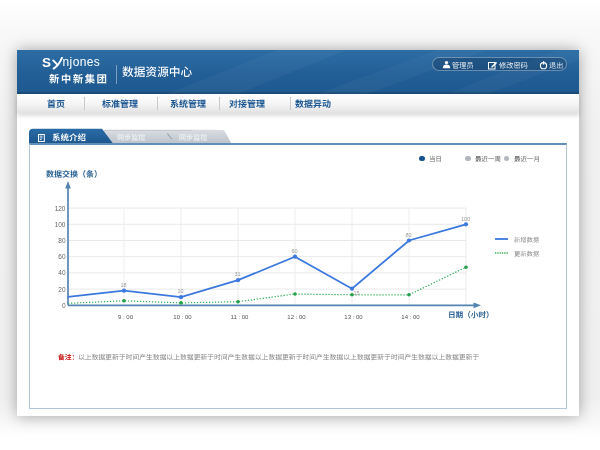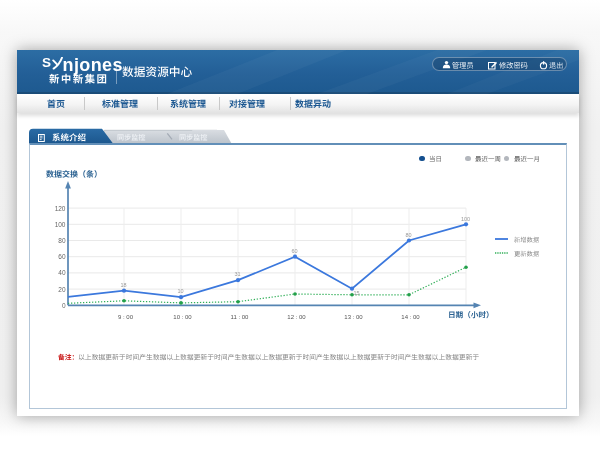--- a/index.html
+++ b/index.html
@@ -12,21 +12,21 @@
 <svg class="abs" style="left:17px;top:50px" width="562" height="44">
     <polygon points="150,44 260,0 330,0 220,44" fill="#ffffff" opacity="0.035"></polygon>
     <polygon points="300,44 420,0 470,0 350,44" fill="#ffffff" opacity="0.03"></polygon>
     <polygon points="430,44 540,0 562,0 562,10 470,44" fill="#ffffff" opacity="0.028"></polygon>
   </svg>
 <div class="abs" style="left:42px;top:55px;color:#fff;font-size:13.5px;font-weight:bold">S</div>
 <svg class="abs" style="left:51.5px;top:56.5px" width="11" height="13" viewBox="0 0 11 13">
     <path d="M1.2 3.4 L4.8 7.2" stroke="#fff" stroke-width="1.9" stroke-linecap="round" fill="none"></path>
     <path d="M10 0.6 C8.6 4.4 6.0 8.6 1.6 11.6" stroke="#fff" stroke-width="1.9" stroke-linecap="round" fill="none"></path>
   </svg>
-<div class="abs" style="left:62.5px;top:55.2px;color:#fff;font-size:18px;font-weight:bold;letter-spacing:0.4px">njones</div>
+<div class="abs" style="left:62.5px;top:55.2px;color:#fff;font-size:12px;font-weight:normal;letter-spacing:0.4px">njones</div>
 <svg style="position:absolute;left:49.0px;top:70.9px;z-index:5;overflow:visible" width="62" height="15">
     <path fill="#ffffff" d="M1.2 9.3C1.0 9.9 0.7 10.5 0.3 10.9C0.5 11.0 0.9 11.3 1.1 11.5C1.5 11.0 1.9 10.2 2.1 9.6ZM3.7 9.7C4.0 10.1 4.3 10.8 4.5 11.2L5.3 10.7C5.2 11.1 5.1 11.4 4.9 11.7C5.1 11.8 5.6 12.2 5.8 12.4C6.7 11.1 6.9 9.0 6.9 7.5V7.4H7.9V12.5H9.1V7.4H10.1V6.3H6.9V4.6C7.9 4.4 9.0 4.2 9.8 3.8L8.9 2.9C8.1 3.3 6.8 3.6 5.7 3.8V7.5C5.7 8.5 5.7 9.7 5.3 10.7C5.2 10.3 4.8 9.7 4.5 9.2ZM2.1 4.9H3.7C3.5 5.2 3.4 5.8 3.2 6.2H2.0L2.5 6.0C2.4 5.7 2.3 5.2 2.1 4.9ZM2.0 3.0C2.1 3.3 2.2 3.6 2.3 3.8H0.6V4.9H2.0L1.1 5.1C1.2 5.4 1.4 5.8 1.4 6.2H0.4V7.2H2.4V8.0H0.5V9.0H2.4V11.3C2.4 11.4 2.4 11.4 2.2 11.4C2.1 11.4 1.8 11.4 1.5 11.4C1.6 11.7 1.8 12.1 1.8 12.4C2.4 12.4 2.8 12.4 3.1 12.2C3.4 12.0 3.5 11.8 3.5 11.3V9.0H5.2V8.0H3.5V7.2H5.4V6.2H4.3C4.5 5.8 4.6 5.4 4.8 5.0L3.9 4.9H5.2V3.8H3.6C3.5 3.5 3.3 3.1 3.1 2.8Z M16.4 2.8V4.6H12.8V9.9H14.1V9.3H16.4V12.6H17.7V9.3H20.1V9.8H21.4V4.6H17.7V2.8ZM14.1 8.1V5.8H16.4V8.1ZM20.1 8.1H17.7V5.8H20.1Z M25.0 9.3C24.8 9.9 24.5 10.5 24.1 10.9C24.3 11.0 24.7 11.3 24.9 11.5C25.3 11.0 25.7 10.2 25.9 9.6ZM27.5 9.7C27.8 10.1 28.1 10.8 28.3 11.2L29.1 10.7C29.0 11.1 28.9 11.4 28.7 11.7C28.9 11.8 29.4 12.2 29.6 12.4C30.5 11.1 30.7 9.0 30.7 7.5V7.4H31.7V12.5H32.9V7.4H33.9V6.3H30.7V4.6C31.7 4.4 32.8 4.2 33.6 3.8L32.7 2.9C31.9 3.3 30.6 3.6 29.5 3.8V7.5C29.5 8.5 29.5 9.7 29.1 10.7C29.0 10.3 28.6 9.7 28.3 9.2ZM25.9 4.9H27.5C27.3 5.2 27.2 5.8 27.0 6.2H25.8L26.3 6.0C26.2 5.7 26.1 5.2 25.9 4.9ZM25.8 3.0C25.9 3.3 26.0 3.6 26.1 3.8H24.4V4.9H25.8L24.9 5.1C25.0 5.4 25.2 5.8 25.2 6.2H24.2V7.2H26.2V8.0H24.3V9.0H26.2V11.3C26.2 11.4 26.2 11.4 26.0 11.4C25.9 11.4 25.6 11.4 25.3 11.4C25.4 11.7 25.6 12.1 25.6 12.4C26.2 12.4 26.6 12.4 26.9 12.2C27.2 12.0 27.3 11.8 27.3 11.3V9.0H29.0V8.0H27.3V7.2H29.2V6.2H28.1C28.3 5.8 28.4 5.4 28.6 5.0L27.7 4.9H29.0V3.8H27.4C27.3 3.5 27.1 3.1 26.9 2.8Z M40.3 8.7V9.3H36.2V10.3H39.2C38.2 10.8 37.0 11.2 35.9 11.5C36.1 11.7 36.5 12.2 36.7 12.5C37.9 12.2 39.2 11.5 40.3 10.8V12.6H41.5V10.7C42.5 11.5 43.9 12.1 45.1 12.5C45.2 12.2 45.6 11.7 45.9 11.5C44.8 11.2 43.6 10.8 42.6 10.3H45.6V9.3H41.5V8.7ZM40.7 6.0V6.4H38.6V6.0ZM40.5 3.1C40.6 3.3 40.8 3.6 40.8 3.8H39.2C39.4 3.6 39.5 3.3 39.7 3.0L38.4 2.8C37.9 3.7 37.1 4.8 35.9 5.6C36.2 5.8 36.6 6.2 36.8 6.4C37.0 6.3 37.2 6.1 37.4 5.9V8.9H38.6V8.7H45.3V7.7H41.9V7.3H44.6V6.4H41.9V6.0H44.6V5.2H41.9V4.8H45.1V3.8H42.1C42.0 3.5 41.8 3.1 41.6 2.8ZM40.7 5.2H38.6V4.8H40.7ZM40.7 7.3V7.7H38.6V7.3Z M48.3 3.2V12.6H49.6V12.2H55.9V12.6H57.2V3.2ZM49.6 11.1V4.4H55.9V11.1ZM53.1 4.7V5.8H50.1V6.9H52.6C51.8 7.9 50.7 8.6 49.8 9.1C50.1 9.3 50.4 9.7 50.6 10.0C51.4 9.5 52.3 8.9 53.1 8.1V9.5C53.1 9.7 53.0 9.7 52.9 9.7C52.8 9.7 52.3 9.7 52.0 9.7C52.1 10.0 52.3 10.5 52.4 10.8C53.0 10.8 53.5 10.8 53.8 10.6C54.2 10.4 54.3 10.1 54.3 9.5V6.9H55.5V5.8H54.3V4.7Z"></path>
   </svg>
 <div class="abs" style="left:116px;top:65px;width:1px;height:19px;background:rgba(255,255,255,0.4)"></div>
 <svg style="position:absolute;left:122.0px;top:63.1px;z-index:5;overflow:visible" width="72" height="17">
     <path fill="#ffffff" d="M5.1 3.4C4.9 3.9 4.5 4.5 4.2 4.9L5.0 5.3C5.3 4.9 5.7 4.3 6.0 3.8ZM0.9 3.8C1.2 4.3 1.5 4.9 1.6 5.3L2.5 5.0C2.4 4.6 2.0 3.9 1.7 3.5ZM4.6 10.2C4.4 10.7 4.0 11.2 3.7 11.5C3.3 11.3 2.9 11.2 2.5 11.0L2.9 10.2ZM1.1 11.3C1.7 11.6 2.3 11.9 2.9 12.2C2.2 12.6 1.3 13.0 0.4 13.2C0.6 13.4 0.8 13.8 0.9 14.0C2.0 13.7 3.0 13.3 3.8 12.6C4.2 12.9 4.5 13.1 4.7 13.3L5.4 12.6C5.1 12.4 4.8 12.2 4.5 12.0C5.1 11.3 5.6 10.5 5.9 9.5L5.3 9.2L5.1 9.3H3.4L3.6 8.7L2.6 8.5C2.5 8.8 2.4 9.0 2.3 9.3H0.8V10.2H1.8C1.6 10.6 1.4 11.0 1.1 11.3ZM2.9 3.2V5.4H0.5V6.2H2.5C2.0 6.9 1.1 7.6 0.4 7.9C0.6 8.1 0.8 8.5 1.0 8.7C1.6 8.3 2.3 7.8 2.9 7.2V8.4H3.9V6.9C4.4 7.3 5.0 7.8 5.3 8.1L5.9 7.3C5.7 7.1 4.8 6.6 4.2 6.2H6.2V5.4H3.9V3.2ZM7.3 3.3C7.0 5.4 6.5 7.3 5.5 8.6C5.8 8.7 6.2 9.1 6.4 9.3C6.6 8.9 6.9 8.4 7.1 8.0C7.3 9.0 7.6 9.9 8.0 10.8C7.4 11.9 6.5 12.7 5.3 13.2C5.5 13.4 5.8 13.9 5.9 14.1C7.0 13.5 7.9 12.8 8.6 11.8C9.1 12.7 9.8 13.5 10.7 14.0C10.9 13.7 11.2 13.3 11.4 13.1C10.5 12.6 9.7 11.8 9.2 10.8C9.8 9.6 10.1 8.2 10.4 6.5H11.2V5.5H7.9C8.0 4.8 8.2 4.1 8.3 3.4ZM9.3 6.5C9.2 7.7 9.0 8.7 8.6 9.6C8.2 8.7 7.9 7.6 7.7 6.5Z M17.4 10.3V14.1H18.3V13.7H21.6V14.1H22.6V10.3H20.4V9.0H22.9V8.1H20.4V6.9H22.6V3.7H16.3V7.3C16.3 9.1 16.2 11.7 15.0 13.5C15.2 13.6 15.7 13.9 15.9 14.1C16.8 12.7 17.2 10.8 17.3 9.0H19.4V10.3ZM17.3 4.7H21.5V6.0H17.3ZM17.3 6.9H19.4V8.1H17.3L17.3 7.3ZM18.3 12.8V11.3H21.6V12.8ZM13.5 3.2V5.5H12.2V6.6H13.5V8.9L12.0 9.3L12.3 10.4L13.5 10.0V12.8C13.5 12.9 13.5 13.0 13.3 13.0C13.2 13.0 12.8 13.0 12.3 13.0C12.4 13.2 12.6 13.7 12.6 14.0C13.3 14.0 13.8 13.9 14.1 13.8C14.4 13.6 14.5 13.3 14.5 12.8V9.7L15.8 9.3L15.7 8.3L14.5 8.6V6.6H15.8V5.5H14.5V3.2Z M24.3 4.4C25.2 4.7 26.2 5.2 26.7 5.6L27.3 4.8C26.8 4.4 25.7 3.9 24.9 3.6ZM23.9 7.2 24.3 8.2C25.2 7.9 26.4 7.5 27.5 7.1L27.4 6.1C26.1 6.6 24.8 7.0 23.9 7.2ZM25.4 8.7V12.0H26.5V9.8H32.1V11.9H33.2V8.7ZM28.8 10.1C28.4 11.8 27.6 12.8 23.9 13.2C24.1 13.4 24.3 13.9 24.4 14.1C28.4 13.5 29.5 12.3 29.9 10.1ZM29.4 12.4C30.8 12.8 32.8 13.5 33.7 14.1L34.4 13.2C33.4 12.7 31.4 12.0 30.0 11.6ZM29.0 3.3C28.7 4.1 28.1 5.1 27.2 5.8C27.4 5.9 27.8 6.2 27.9 6.5C28.4 6.1 28.8 5.6 29.2 5.1H30.3C30.0 6.2 29.3 7.3 27.2 7.8C27.5 8.0 27.7 8.4 27.8 8.6C29.4 8.1 30.3 7.4 30.9 6.5C31.6 7.4 32.6 8.1 33.9 8.5C34.0 8.2 34.3 7.9 34.6 7.7C33.1 7.3 31.9 6.6 31.3 5.6L31.4 5.1H32.9C32.8 5.5 32.6 5.8 32.5 6.1L33.4 6.3C33.7 5.8 34.1 5.1 34.3 4.4L33.5 4.2L33.3 4.3H29.7C29.8 4.0 29.9 3.7 30.0 3.4Z M41.6 8.5H44.8V9.3H41.6ZM41.6 6.8H44.8V7.7H41.6ZM41.0 10.7C40.7 11.5 40.2 12.3 39.7 12.9C39.9 13.0 40.3 13.3 40.5 13.4C41.0 12.8 41.6 11.9 42.0 11.0ZM44.3 11.0C44.7 11.7 45.2 12.7 45.5 13.3L46.5 12.9C46.2 12.3 45.7 11.3 45.3 10.6ZM36.1 4.1C36.7 4.5 37.6 5.1 38.0 5.4L38.7 4.5C38.2 4.2 37.3 3.7 36.7 3.3ZM35.5 7.3C36.1 7.6 37.0 8.2 37.4 8.5L38.1 7.6C37.6 7.3 36.7 6.8 36.1 6.5ZM35.7 13.3 36.7 13.9C37.2 12.8 37.8 11.4 38.3 10.1L37.4 9.5C36.9 10.9 36.2 12.4 35.7 13.3ZM39.0 3.8V7.0C39.0 9.0 38.9 11.6 37.6 13.5C37.8 13.6 38.3 13.9 38.5 14.1C39.9 12.1 40.1 9.1 40.1 7.0V4.8H46.3V3.8ZM42.7 4.9C42.6 5.2 42.5 5.7 42.3 6.0H40.7V10.2H42.7V13.0C42.7 13.1 42.6 13.1 42.5 13.1C42.3 13.1 41.8 13.2 41.3 13.1C41.5 13.4 41.6 13.8 41.6 14.1C42.4 14.1 42.9 14.1 43.3 13.9C43.6 13.8 43.7 13.5 43.7 13.0V10.2H45.9V6.0H43.4L43.9 5.1Z M52.0 3.2V5.3H47.9V11.0H49.0V10.3H52.0V14.1H53.2V10.3H56.3V11.0H57.4V5.3H53.2V3.2ZM49.0 9.2V6.4H52.0V9.2ZM56.3 9.2H53.2V6.4H56.3Z M62.0 6.5V12.2C62.0 13.5 62.3 13.9 63.7 13.9C64.0 13.9 65.6 13.9 65.9 13.9C67.3 13.9 67.6 13.2 67.7 11.0C67.4 10.9 67.0 10.7 66.7 10.5C66.6 12.4 66.5 12.8 65.8 12.8C65.5 12.8 64.1 12.8 63.8 12.8C63.2 12.8 63.1 12.7 63.1 12.2V6.5ZM60.0 7.3C59.8 8.8 59.4 10.6 59.0 11.8L60.1 12.3C60.5 11.0 60.9 9.0 61.1 7.5ZM67.3 7.4C67.9 8.8 68.6 10.6 68.8 11.8L69.9 11.4C69.6 10.2 69.0 8.4 68.3 7.0ZM62.4 4.3C63.5 5.0 64.9 6.2 65.6 6.9L66.4 6.1C65.7 5.3 64.3 4.2 63.2 3.5Z"></path>
   </svg>
 <div class="abs" style="left:431.5px;top:57.3px;width:135.5px;height:13.4px;border:1px solid rgba(255,255,255,0.34);border-radius:7px;background:rgba(10,40,72,0.30)"></div>
 <svg class="abs" style="left:441.8px;top:60px" width="9" height="9" viewBox="0 0 9 9">
     <circle cx="4.5" cy="2.6" r="1.7" fill="#fff"></circle>

